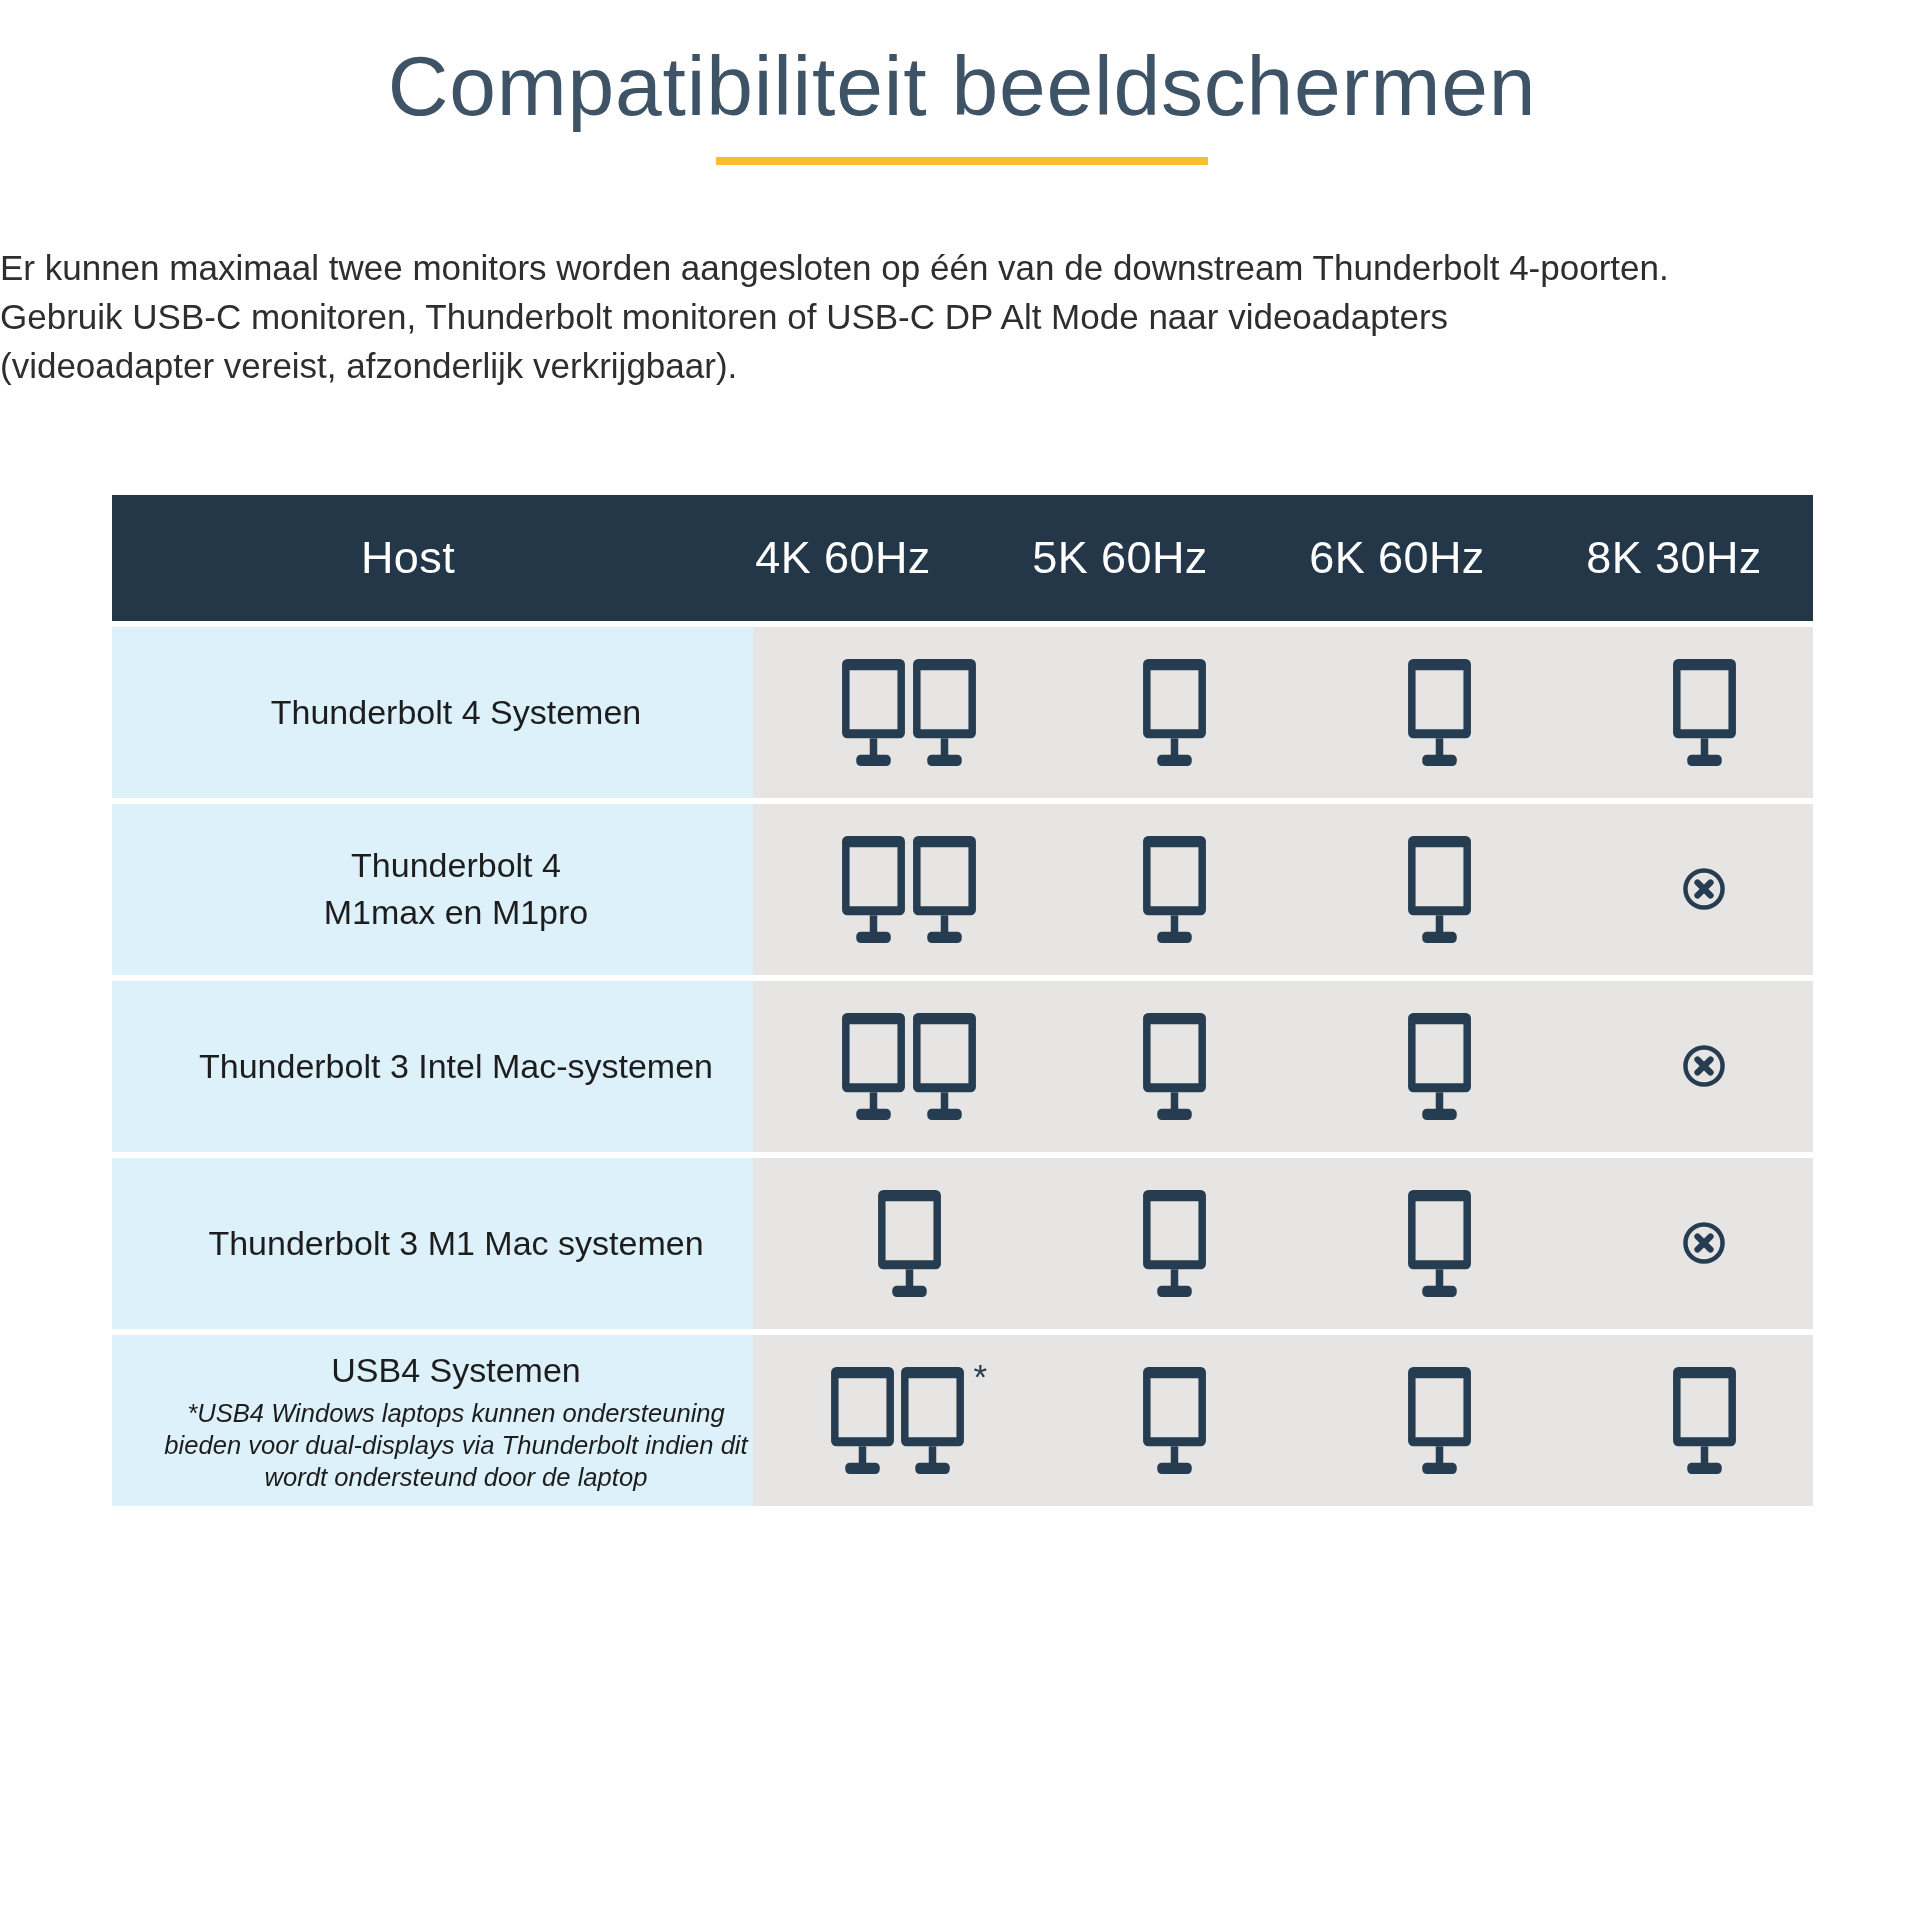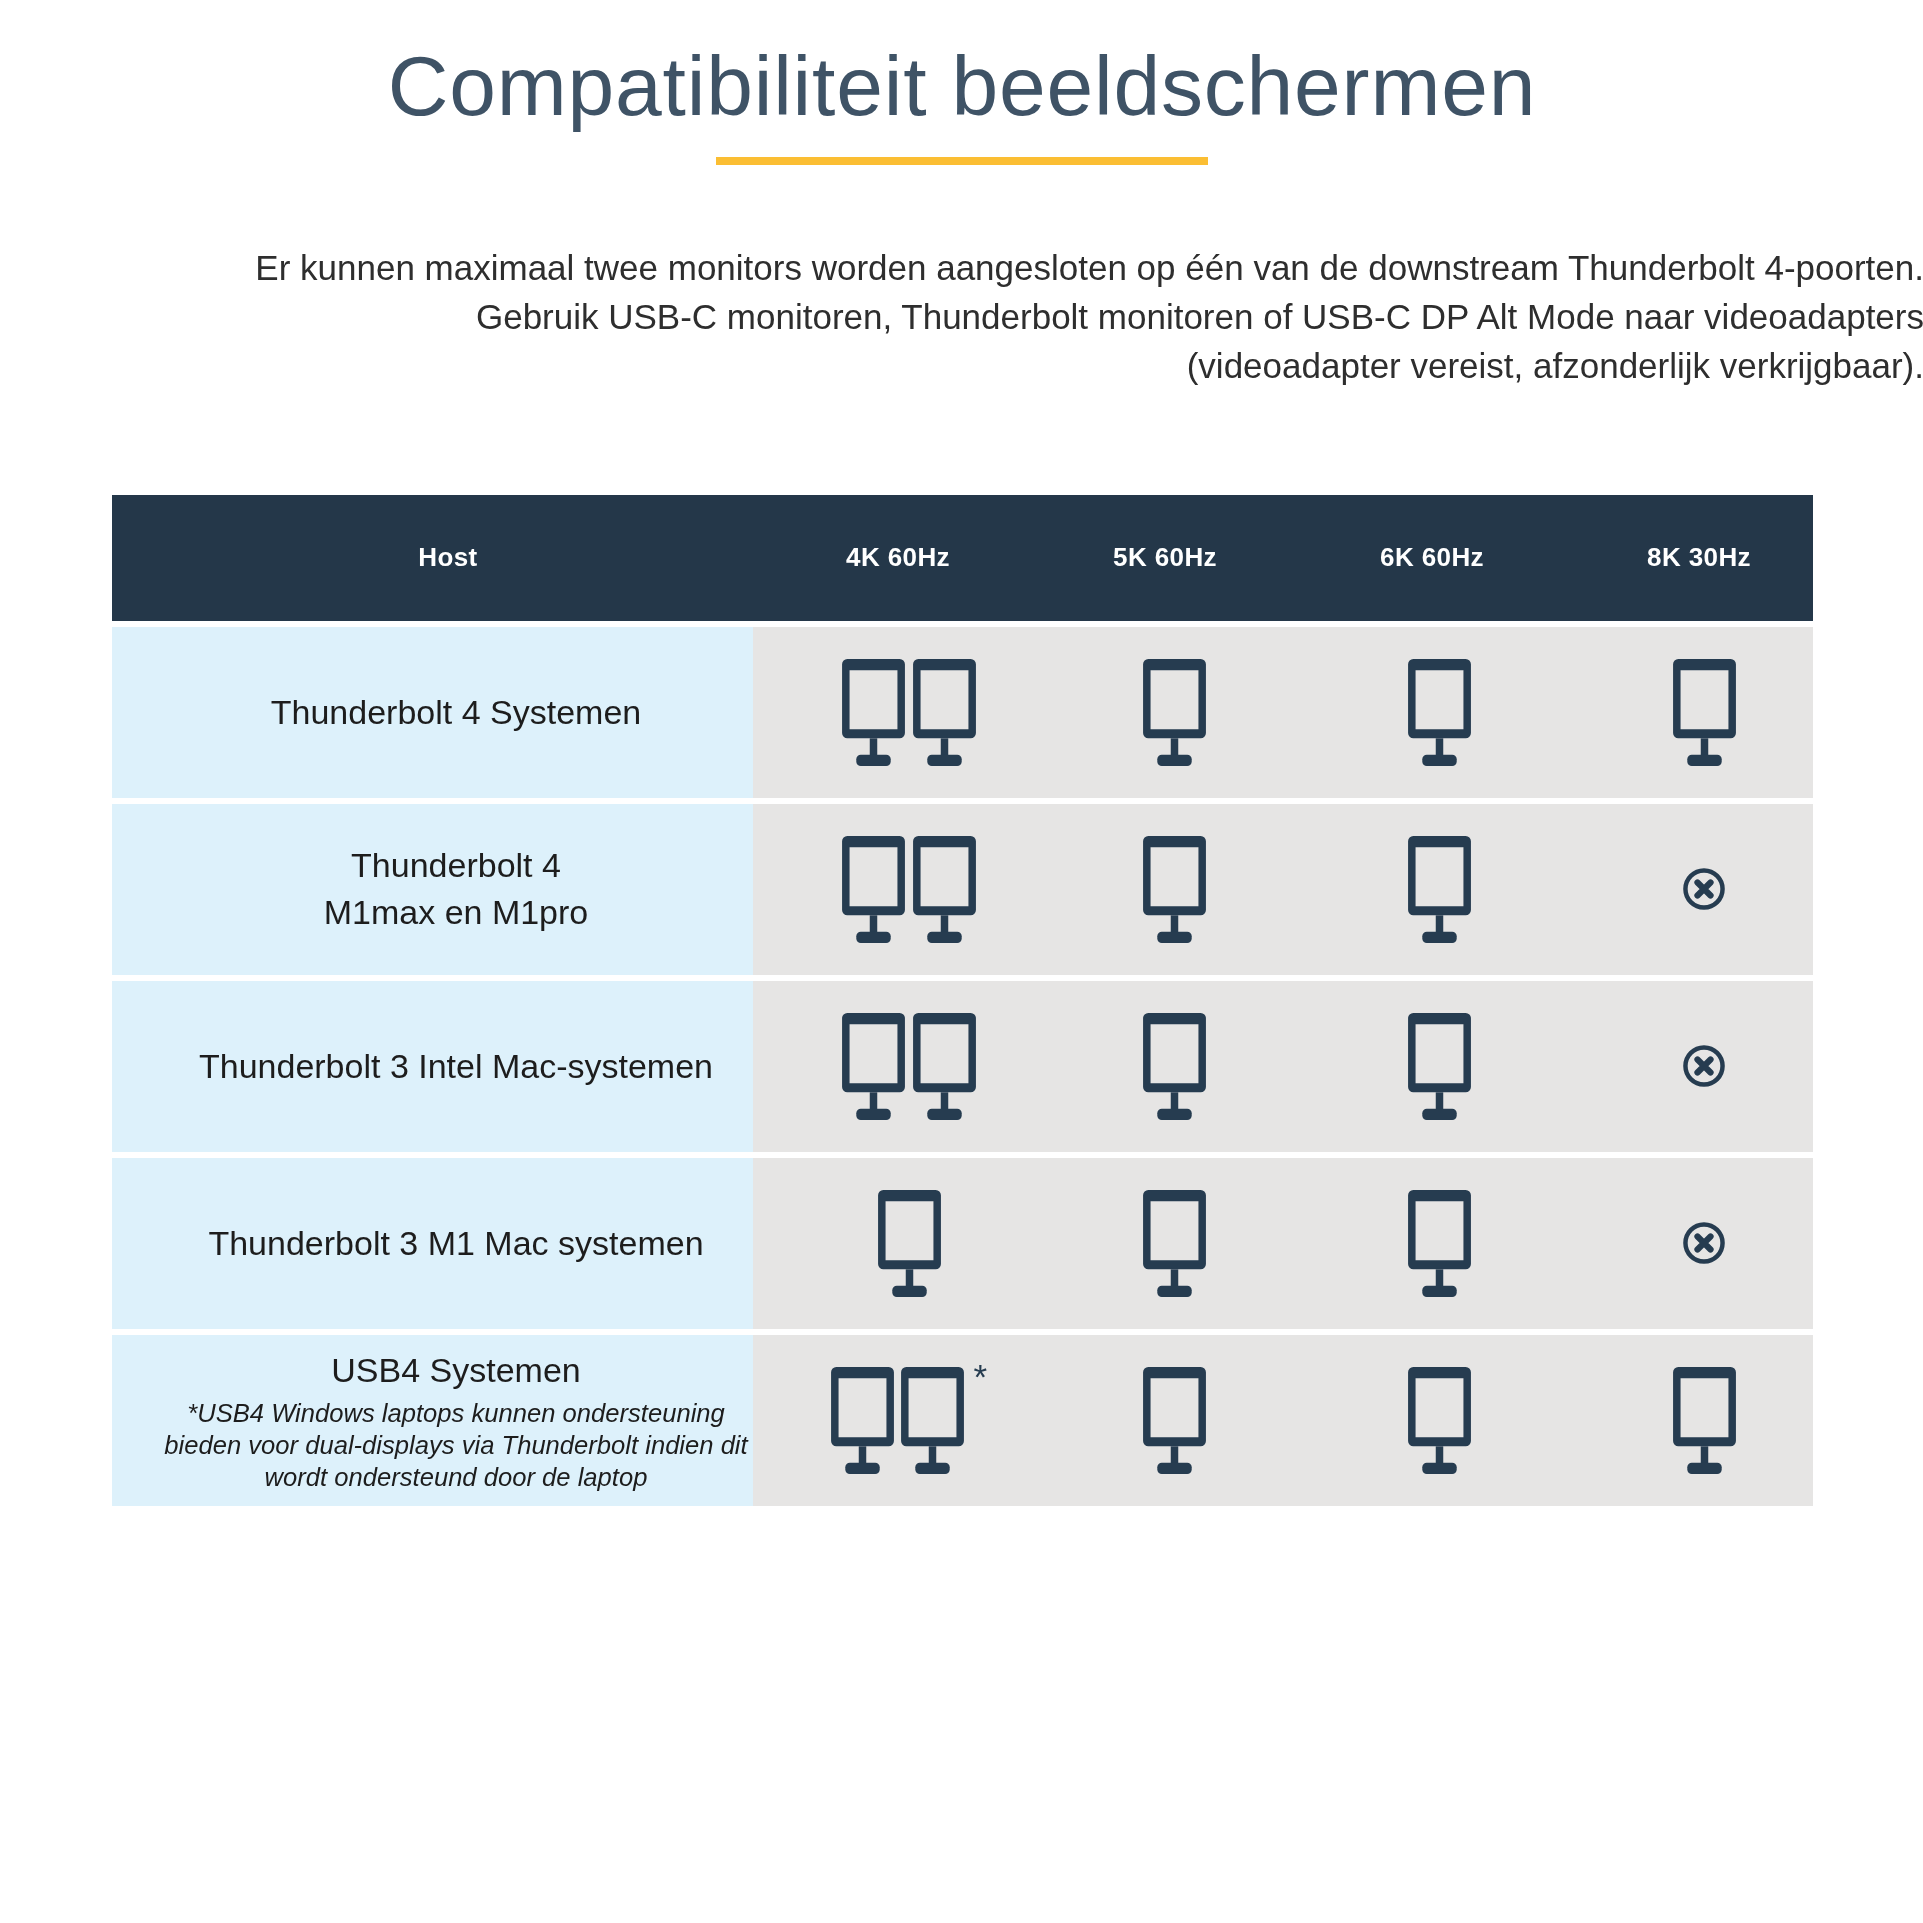--- a/index.html
+++ b/index.html
@@ -17,34 +17,34 @@
     font-weight:300;letter-spacing:0.8px;
     color:#3F5366;
   }
   .title-underline{
     width:492px;height:8.3px;
     margin:28.6px auto 0;
     background:#FBBE33;
   }
   .intro{
     margin:78px 0 0;
-    text-align:right;
+    text-align:left;
     font-size:35px;line-height:49px;
     font-weight:300;color:#2E2E2E;
   }
   .intro div{white-space:nowrap;}
 
   .ctable{width:1701px;margin:105px auto 0;}
   .thead{
     display:flex;height:126px;
     background:#243749;color:#ffffff;
   }
   .th{
     display:flex;align-items:center;justify-content:center;
-    font-size:26px;font-weight:700;letter-spacing:0.4px;padding-left:40px;
+    font-size:45px;font-weight:400;letter-spacing:0.4px;
   }
   .col-host{width:593px;flex:none;}
   .col-data{flex:1;}
 
   .trow{display:flex;height:171px;margin-top:6px;}
   .cell{display:flex;align-items:center;justify-content:center;padding-left:48px;}
   .cell-host{
     width:593px;flex:none;
     background:#DDF1FB;
     flex-direction:column;

